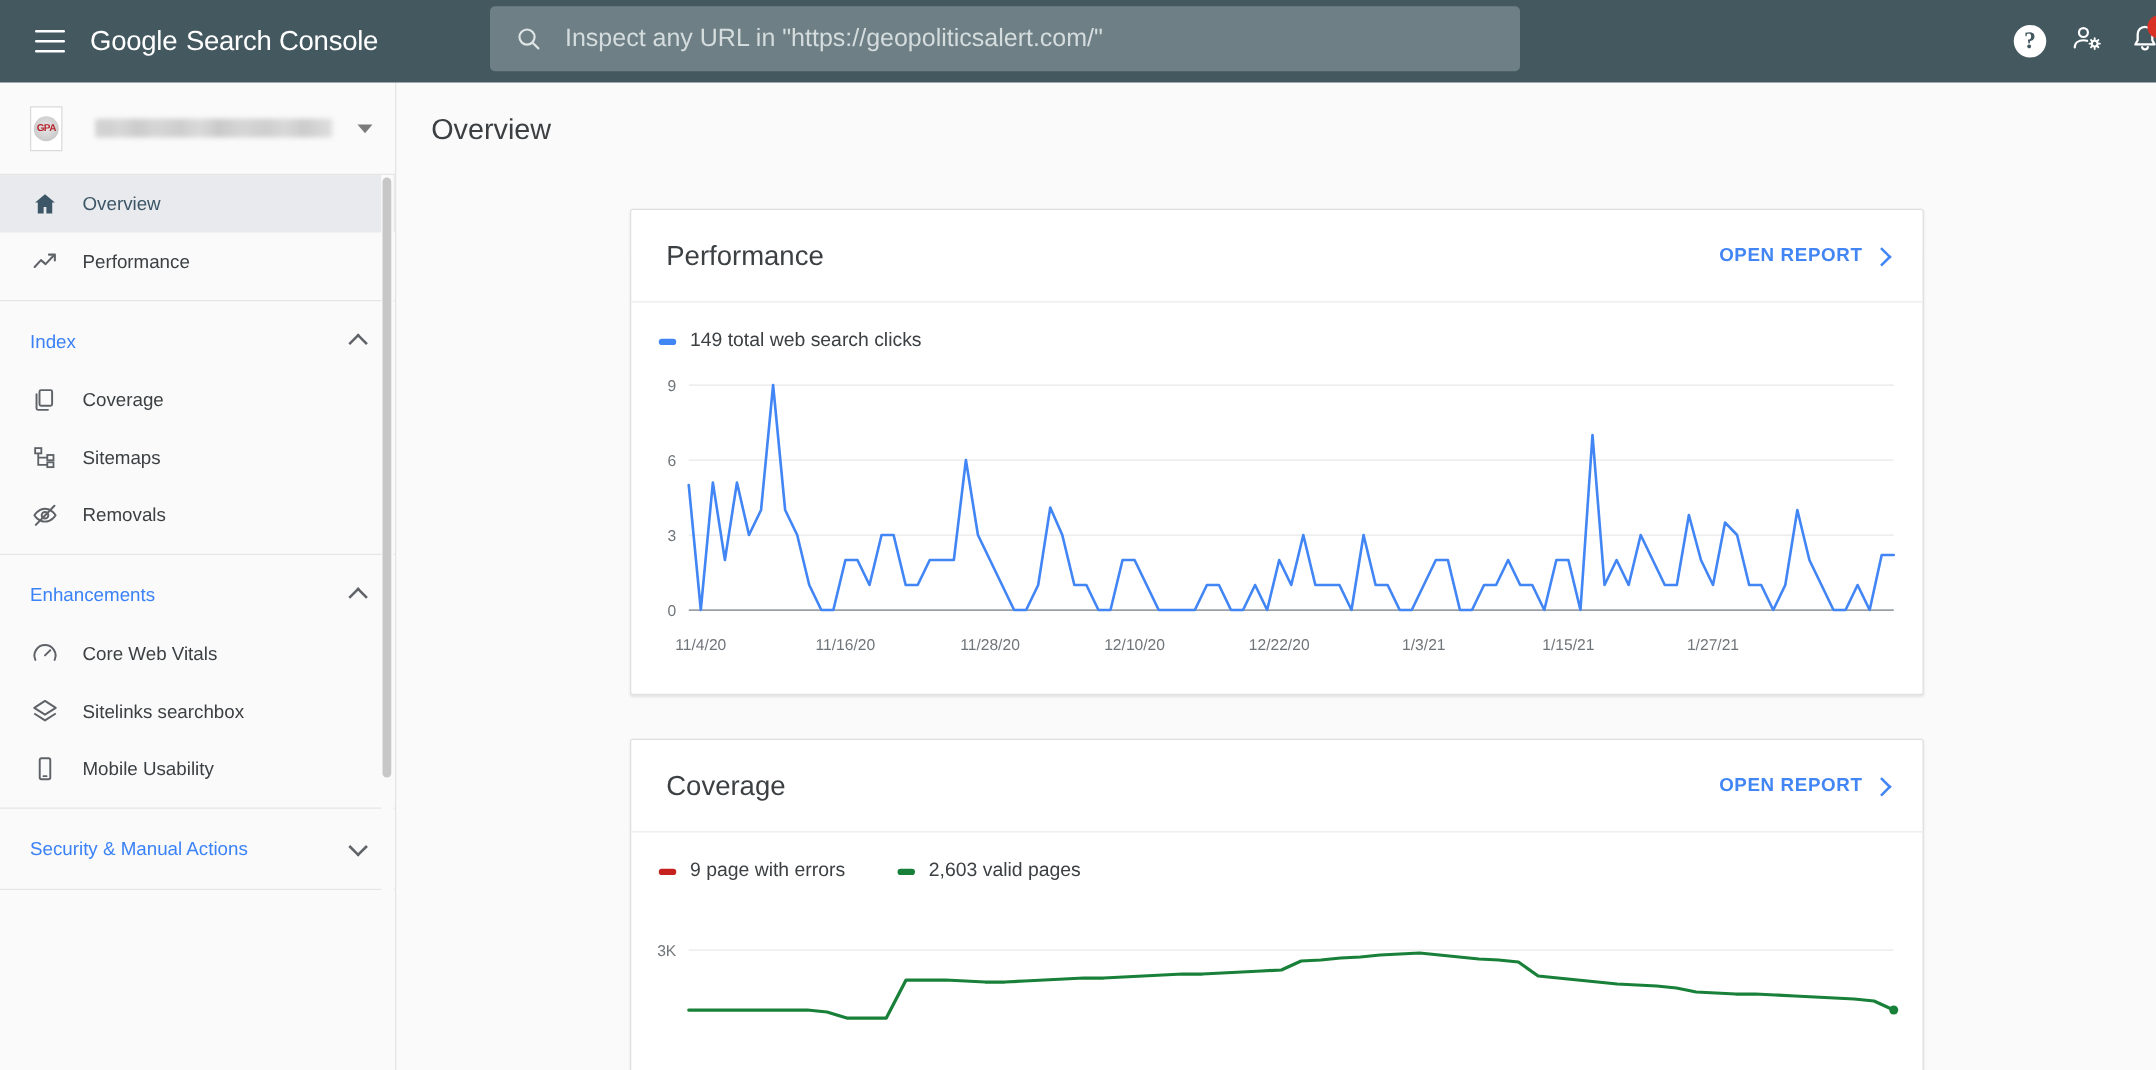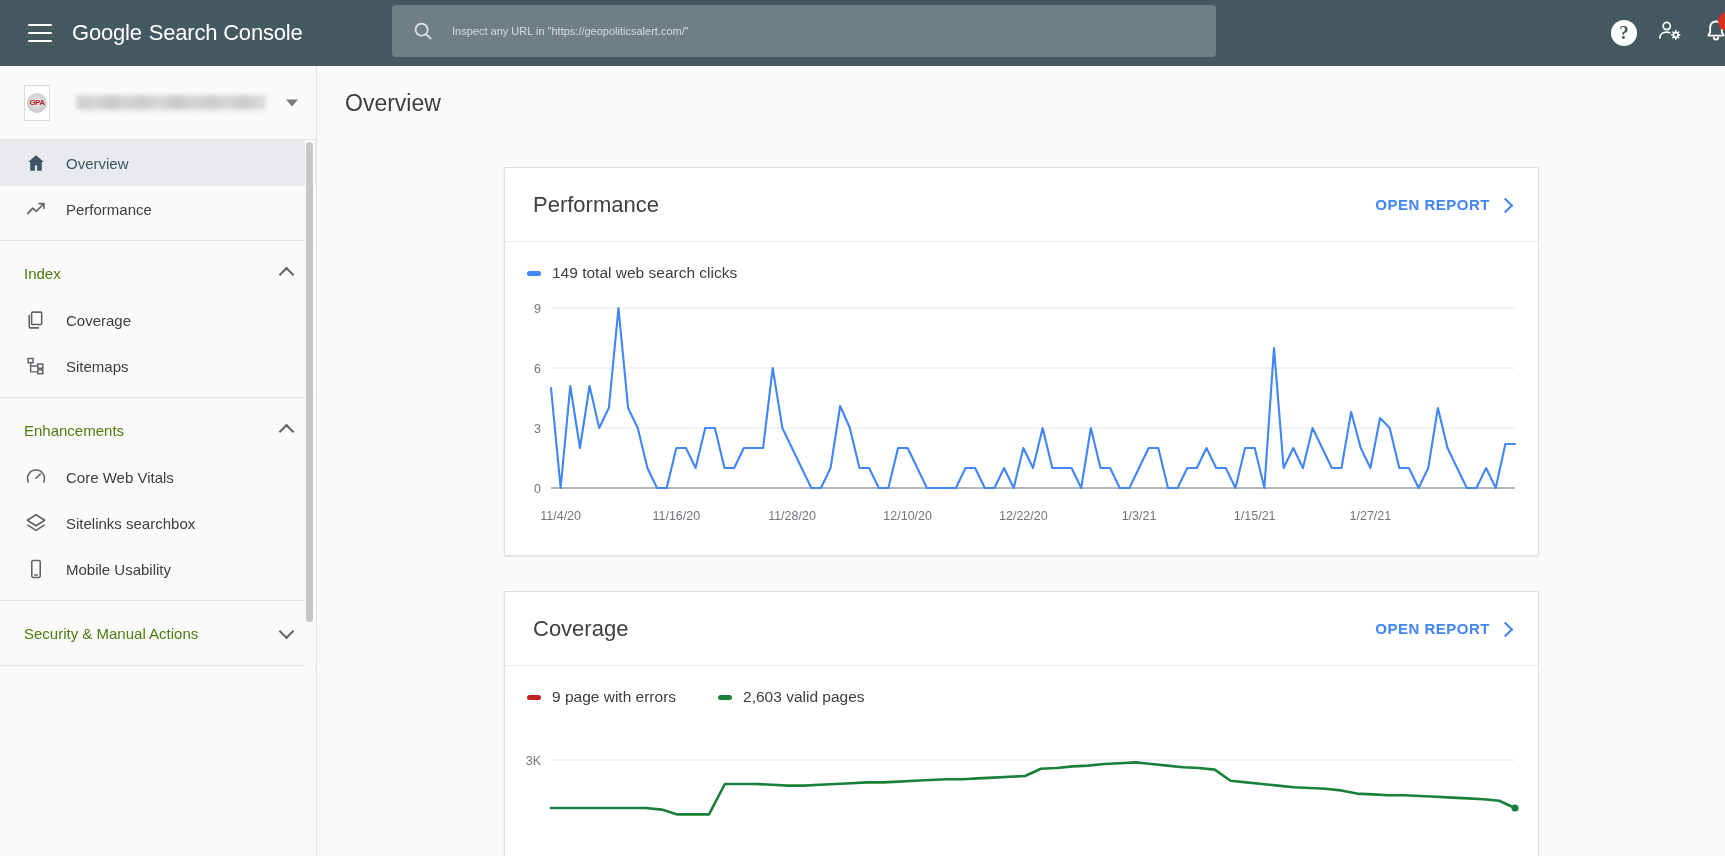--- a/index.html
+++ b/index.html
@@ -41,21 +41,21 @@
   .searchbox {
     position: absolute; left: 392px; top: 5px;
     width: 824px; height: 52px;
     background: #6e8086;
     border-radius: 4px;
     display: flex; align-items: center;
     cursor: text;
   }
   .searchbox .mag { margin-left: 20px; margin-right: 18px; flex: 0 0 auto; display:flex;}
   .searchbox .ph {
-    color: #d5dcde; font-size: 11px; white-space: nowrap;
+    color: #d5dcde; font-size: 20px; white-space: nowrap;
     font-family: "Liberation Sans", "DejaVu Sans", sans-serif;
   }
 
   .header-actions {
     position: absolute; right: 0; top: 0; height: 66px;
     display: flex; align-items: center;
   }
   .hicon { width: 46px; height: 46px; display:flex; align-items:center; justify-content:center; cursor:pointer; position:relative;}
   .help-circle {
     width: 26px; height: 26px; border-radius: 50%; background: #fff;
@@ -126,21 +126,21 @@
   .nav-icon { width: 24px; height: 24px; flex: 0 0 auto; display:flex; align-items:center; justify-content:center;}
   .nav-label {
     margin-left: 18px; font-size: 15px; color: #3c4043;
     font-family: "Liberation Sans", "DejaVu Sans", sans-serif;
     white-space: nowrap;
   }
   .group-header {
     height: 48px; display:flex; align-items:center; justify-content: space-between;
     padding-left: 24px; padding-right: 22px; cursor: pointer;
   }
-  .group-title { font-size: 15px; color: #4d7c0f; font-family: "Liberation Sans", sans-serif; }
+  .group-title { font-size: 15px; color: #3b82f6; font-family: "Liberation Sans", sans-serif; }
   .chev { width: 14px; height: 14px; position: relative; }
   .chev::before {
     content: ""; position: absolute; left: 1px; top: 3px;
     width: 9px; height: 9px; border-left: 2px solid #5f6368; border-top: 2px solid #5f6368;
     transform: rotate(45deg);
   }
   .chev.down::before { transform: rotate(225deg); top: 0px; }
 
   .scrollbar-track {
     position: absolute; right: 1px; top: 0; width: 10px; height: 716px;
@@ -315,20 +315,30 @@
         <div class="nav-item">
           <span class="nav-icon">
             <svg width="22" height="22" viewBox="0 0 24 24">
               <rect x="3.4" y="3.8" width="5.4" height="4.6" fill="none" stroke="#5f6368" stroke-width="1.6"></rect>
               <rect x="14" y="9.8" width="5.4" height="4.6" fill="none" stroke="#5f6368" stroke-width="1.6"></rect>
               <rect x="14" y="16.2" width="5.4" height="4.2" fill="none" stroke="#5f6368" stroke-width="1.6"></rect>
               <path d="M6.1 8.4v10h7.9M6.1 12.1h7.9" fill="none" stroke="#5f6368" stroke-width="1.6"></path>
             </svg>
           </span>
           <span class="nav-label">Sitemaps</span>
+        </div>
+        <div class="nav-item">
+          <span class="nav-icon">
+            <svg width="22" height="22" viewBox="0 0 24 24">
+              <path d="M2.8 12.2S6 6.6 12 6.6s9.2 5.6 9.2 5.6-3.2 5.6-9.2 5.6-9.2-5.6-9.2-5.6z" fill="none" stroke="#5f6368" stroke-width="1.7"></path>
+              <circle cx="12" cy="12.2" r="2.9" fill="none" stroke="#5f6368" stroke-width="1.7"></circle>
+              <line x1="4" y1="20.6" x2="20.2" y2="4" stroke="#5f6368" stroke-width="1.8" stroke-linecap="round"></line>
+            </svg>
+          </span>
+          <span class="nav-label">Removals</span>
         </div>
       </div>
 
       <div class="nav-group">
         <div class="group-header">
           <span class="group-title">Enhancements</span>
           <span class="chev"></span>
         </div>
         <div class="nav-item">
           <span class="nav-icon">

